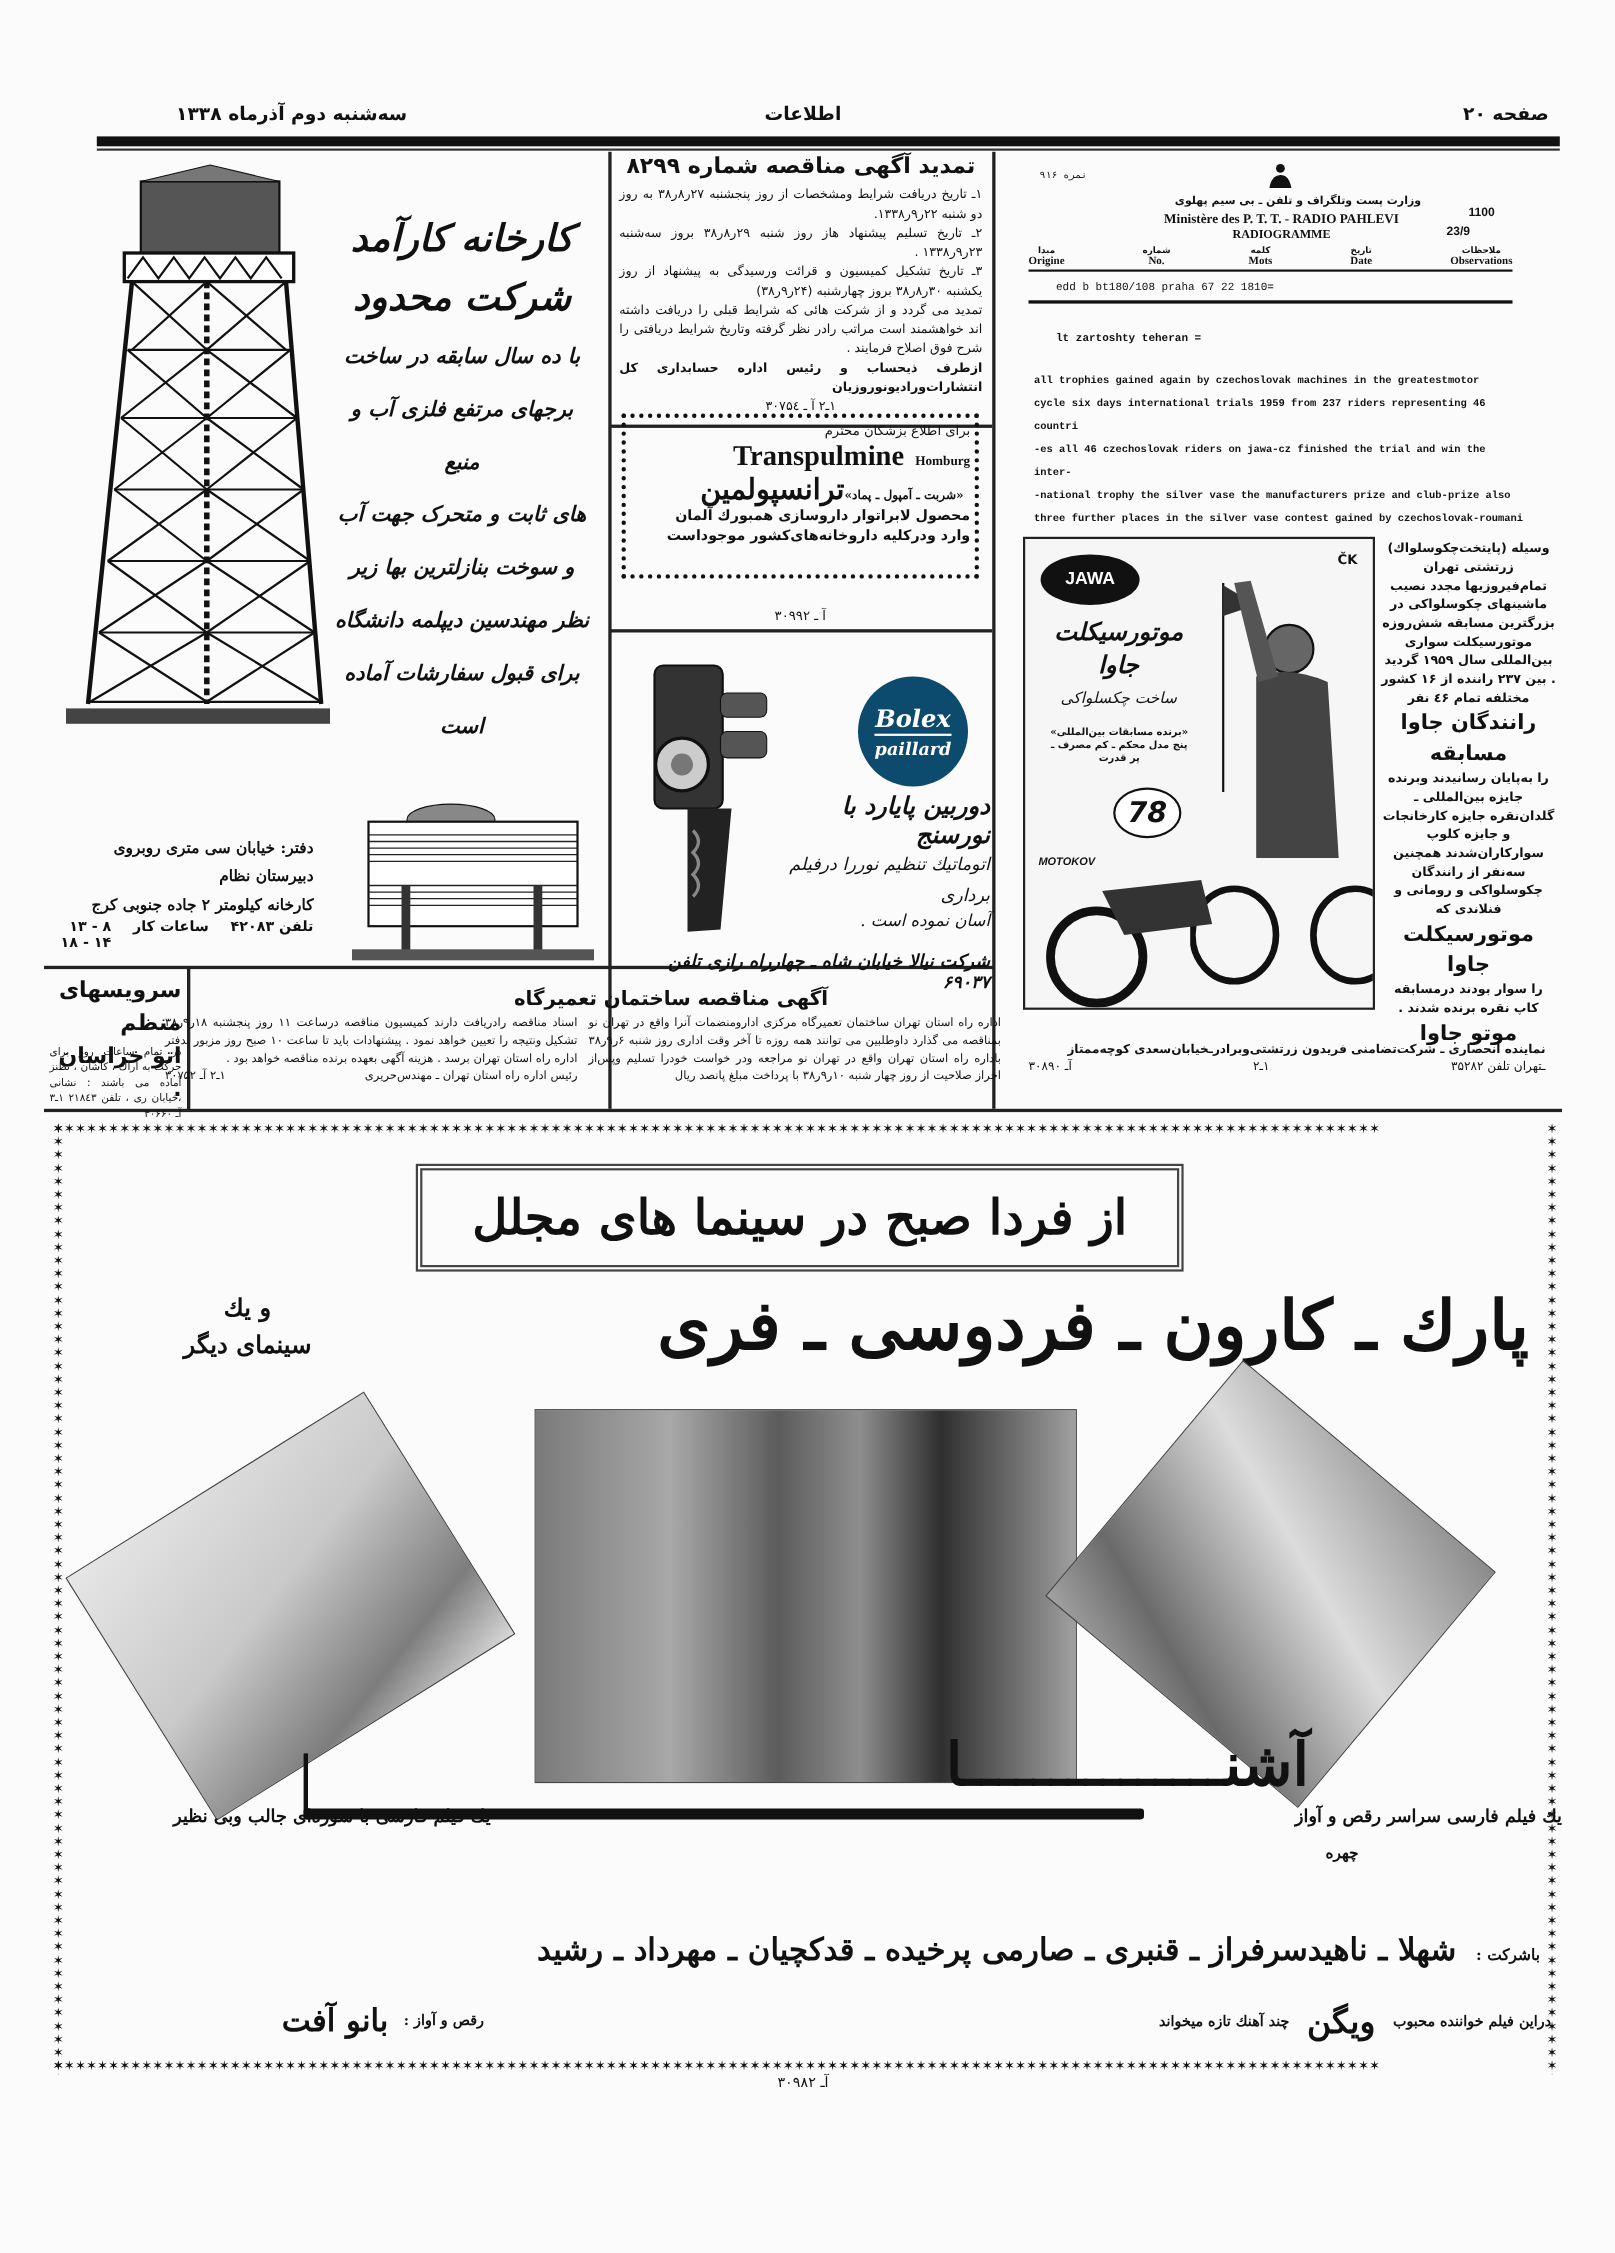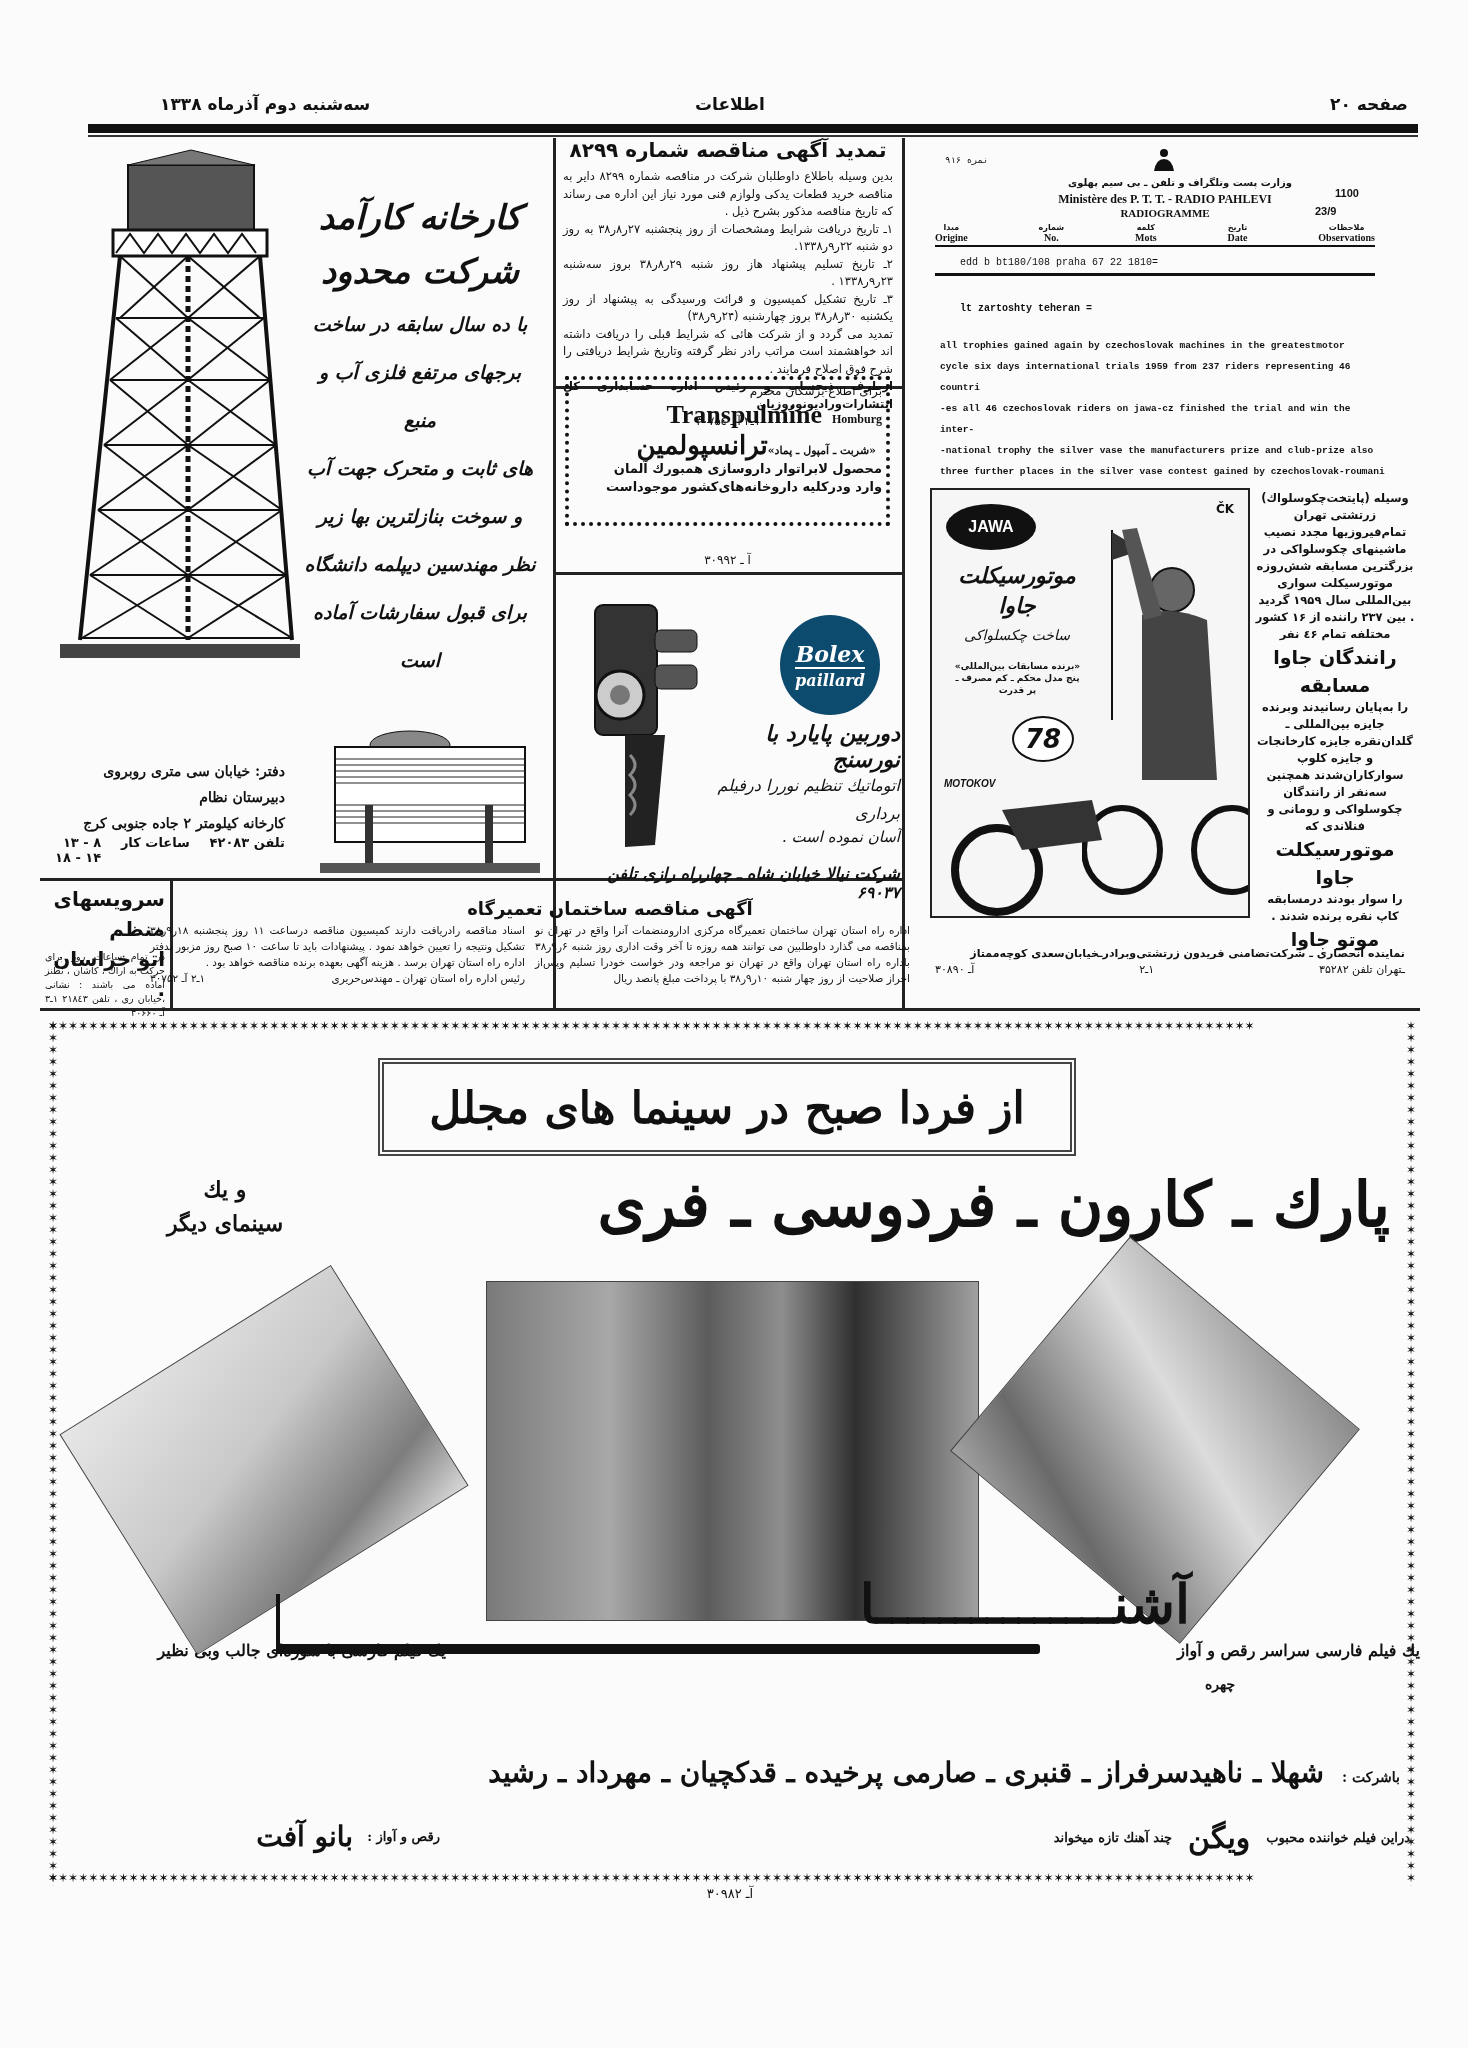--- a/index.html
+++ b/index.html
@@ -214,21 +214,20 @@
     <span>
       <span style="display:block">۸ - ۱۳</span>
       <span style="display:block">۱۴ - ۱۸</span>
     </span>
   </div>
 </section>
 
 <section>
   <div class="abs tender-title">تمدید آگهی مناقصه شماره ۸۲۹۹</div>
   <div class="abs tender-body">
-    <p>بدین وسیله باطلاع داوطلبان شرکت در مناقصه شماره ۸۲۹۹ دایر به مناقصه خرید قطعات یدکی ولوازم فنی مورد نیاز این اداره می رساند که تاریخ مناقصه مذکور بشرح ذیل .</p>
     <p>۱ـ تاریخ دریافت شرایط ومشخصات از روز پنجشنبه ۲۷ر۸ر۳۸ به روز دو شنبه ۲۲ر۹ر۱۳۳۸.</p>
     <p>۲ـ تاریخ تسلیم پیشنهاد هاز روز شنبه ۲۹ر۸ر۳۸ بروز سه‌شنبه ۲۳ر۹ر۱۳۳۸ .</p>
     <p>۳ـ تاریخ تشکیل کمیسیون و قرائت ورسیدگی به پیشنهاد از روز یکشنبه ۳۰ر۸ر۳۸ بروز چهارشنبه (۲۴ر۹ر۳۸)</p>
     <p>تمدید می گردد و از شرکت هائی که شرایط قبلی را دریافت داشته اند خواهشمند است مراتب رادر نظر گرفته وتاریخ شرایط دریافتی را شرح فوق اصلاح فرمایند .</p>
     <p class="tender-sign">ازطرف ذیحساب و رئیس اداره حسابداری کل انتشارات‌ورادیو‌نوروزیان</p>
     <p class="tender-code">۱ـ۲   آ ـ ۳۰۷۵٤</p>
   </div>
 </section>
 
 <section>

